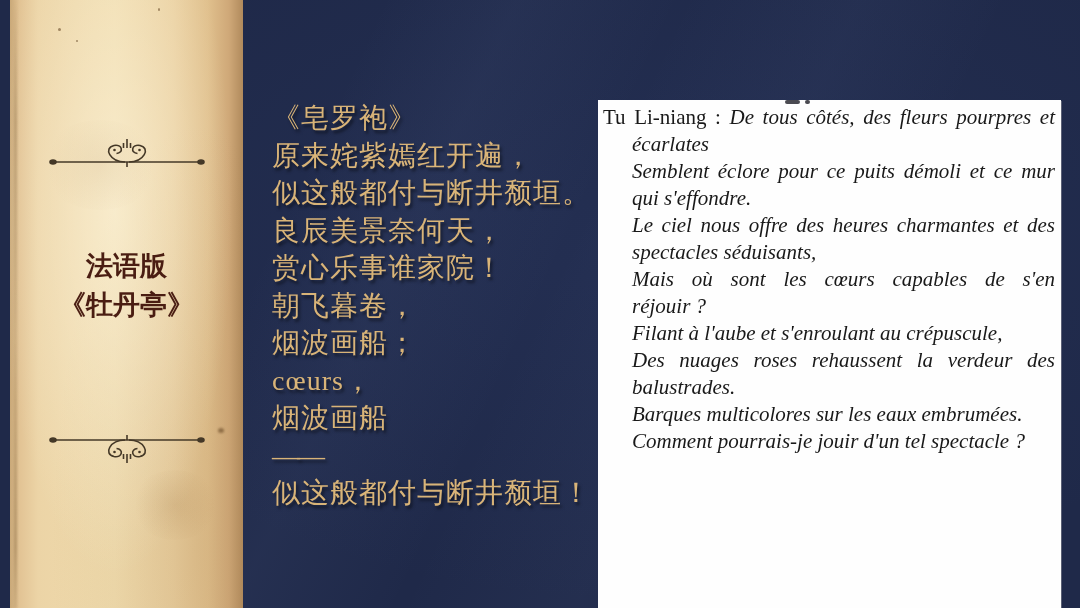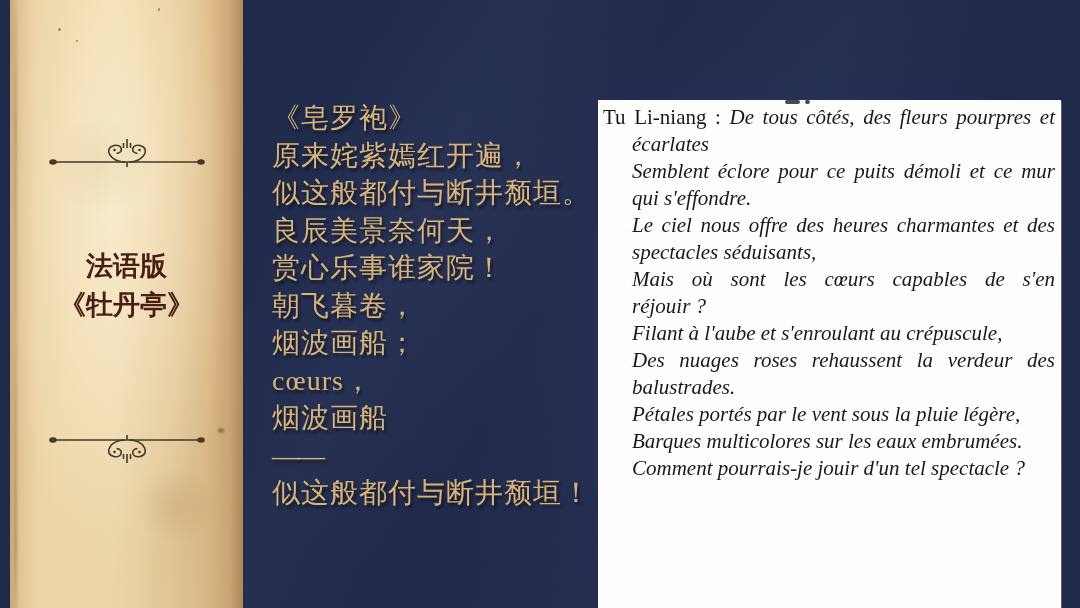--- a/index.html
+++ b/index.html
@@ -121,19 +121,18 @@
         <div class="tl indent nw">écarlates</div>
         <div class="tl indent just">Semblent éclore pour ce puits démoli et ce mur</div>
         <div class="tl indent nw">qui s'effondre.</div>
         <div class="tl indent just">Le ciel nous offre des heures charmantes et des</div>
         <div class="tl indent nw">spectacles séduisants,</div>
         <div class="tl indent just">Mais où sont les cœurs capables de s'en</div>
         <div class="tl indent nw">réjouir ?</div>
         <div class="tl indent nw">Filant à l'aube et s'enroulant au crépuscule,</div>
         <div class="tl indent just">Des nuages roses rehaussent la verdeur des</div>
         <div class="tl indent nw">balustrades.</div>
-        <div class="tl indent nw">Pétales portés par le vent sous la pluie légère,</div>
         <div class="tl indent nw">Barques multicolores sur les eaux embrumées.</div>
         <div class="tl indent nw">Comment pourrais-je jouir d'un tel spectacle ?</div>
       </div>
   </div>
 
 </div>
 
 </body></html>

